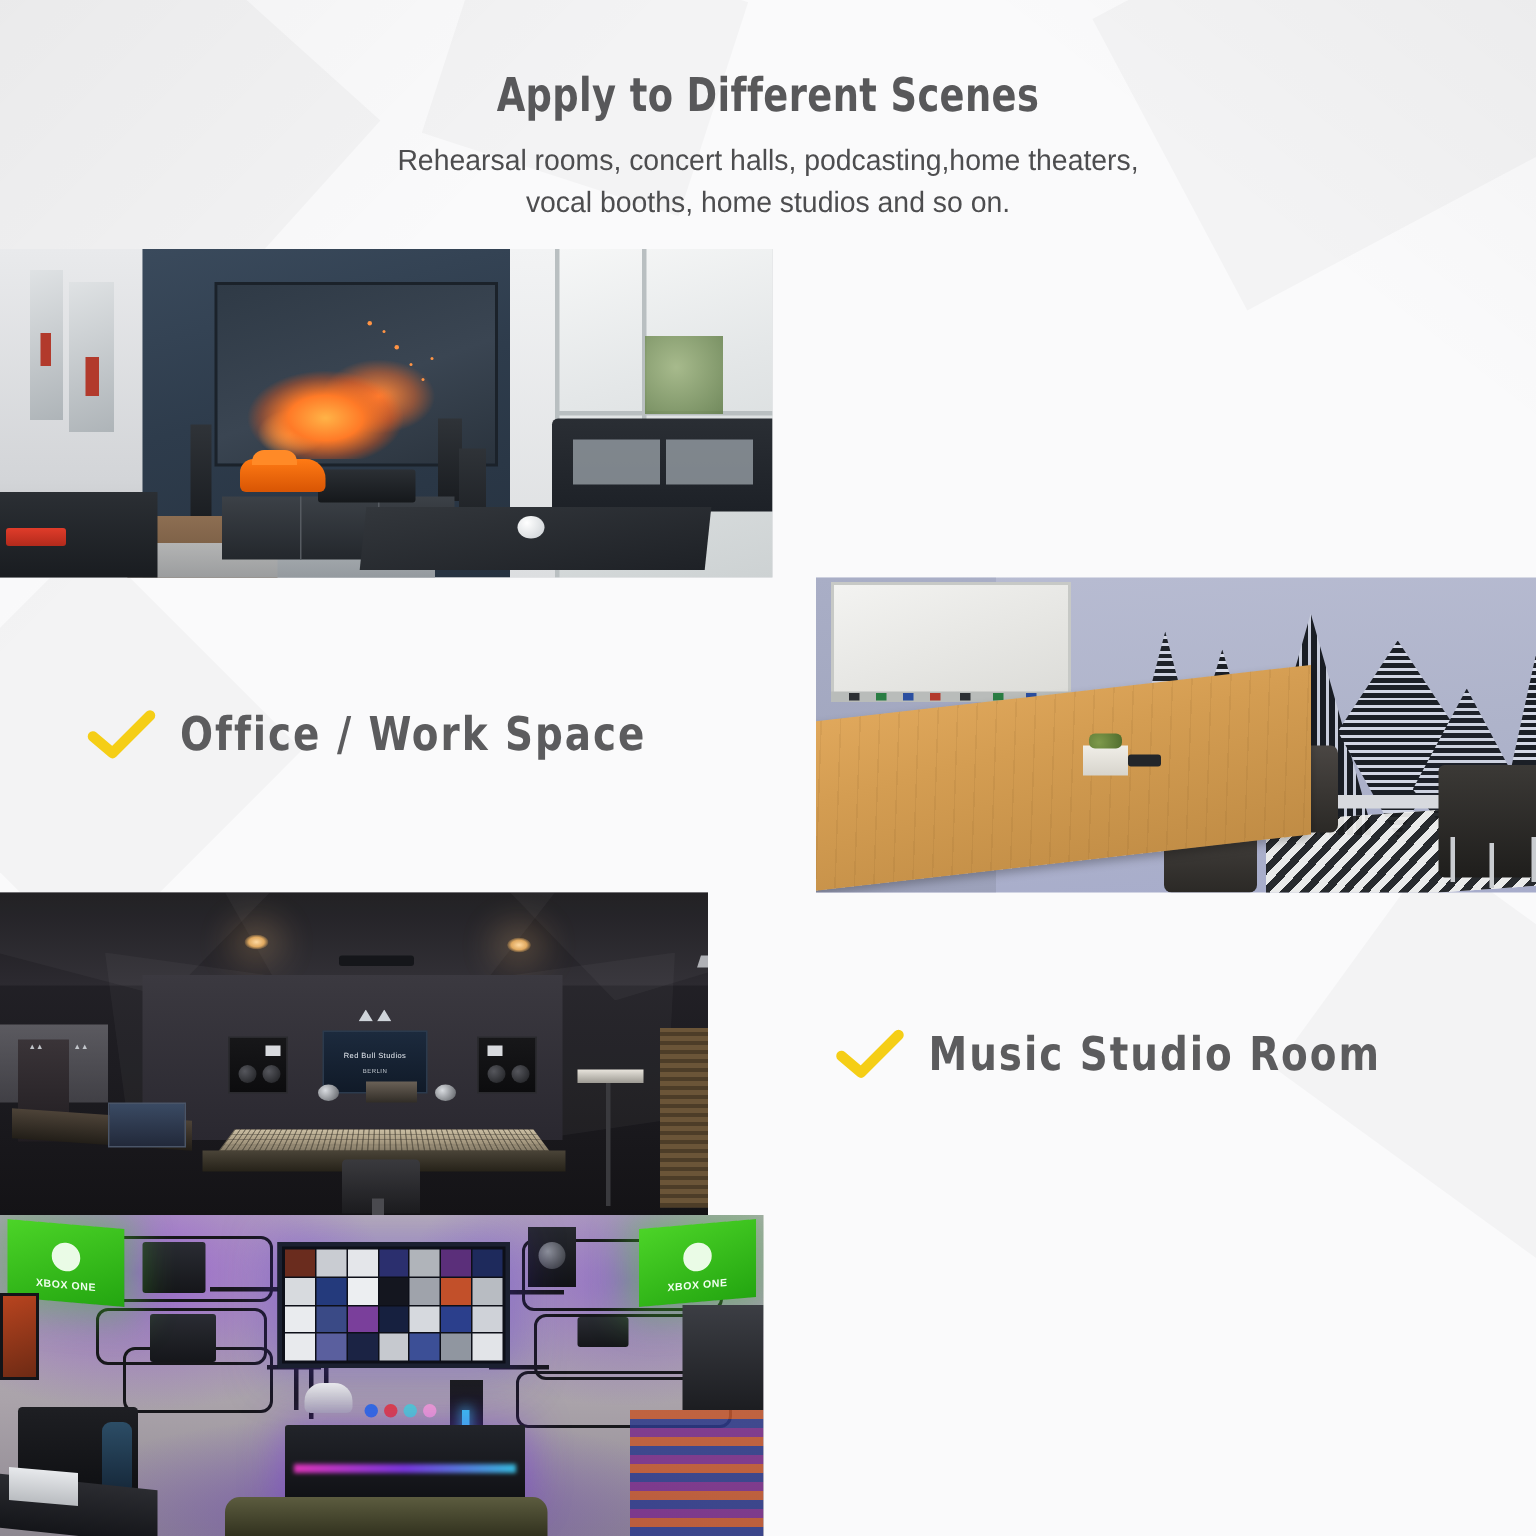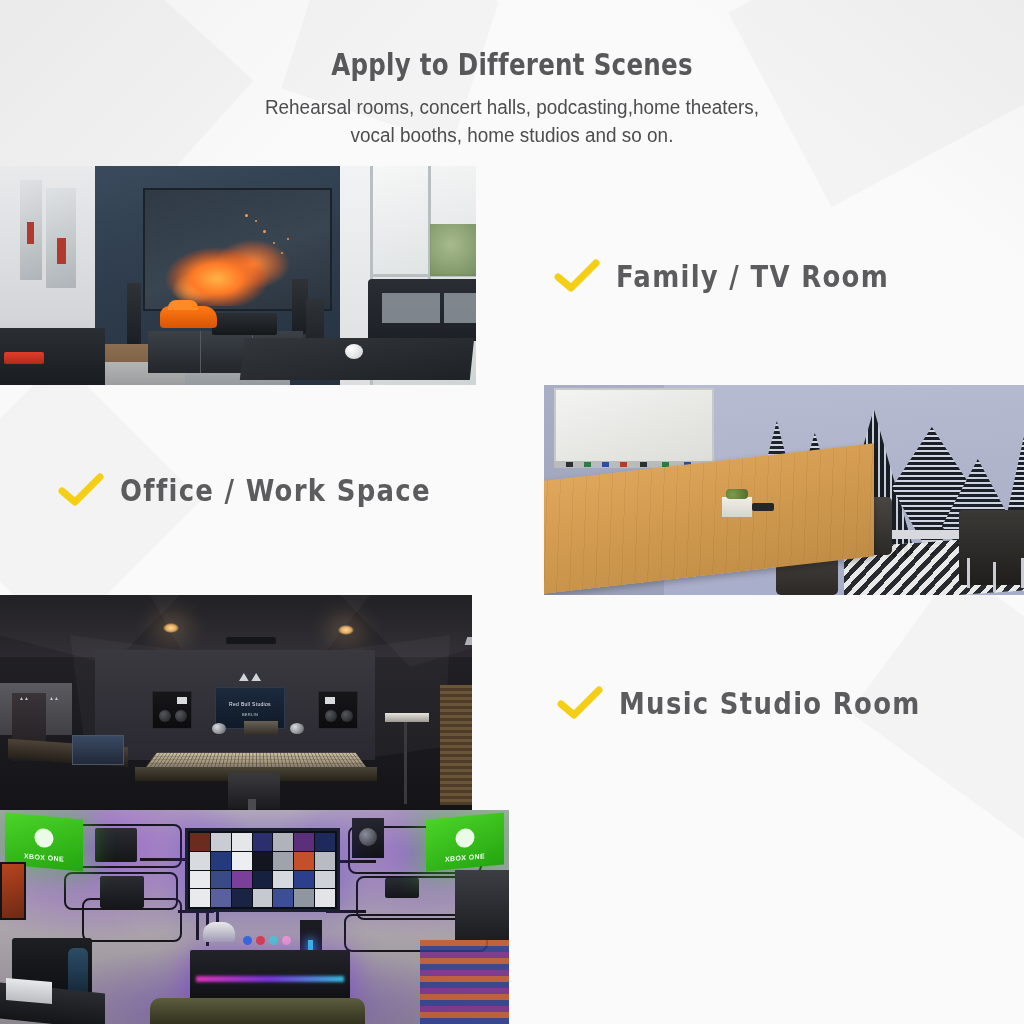--- a/index.html
+++ b/index.html
@@ -316,28 +316,20 @@
       <div class="tv-sofaR">
         <span class="cush" style="left:14px;width:58px;"></span>
         <span class="cush" style="left:76px;width:58px;"></span>
       </div>
       <div class="tv-sofaL"></div>
       <div class="tv-red"></div>
       <div class="tv-table"></div>
       <div class="tv-ball"></div>
     </div>
 
-    <div class="cell w509 label-cell right">
-      <span class="check">
-        <svg viewBox="0 0 46 36" width="46" height="36" aria-hidden="true">
-          <path d="M4 19 L17 30 L42 5" fill="none" stroke="#F5CE16" stroke-width="7" stroke-linecap="round" stroke-linejoin="round"></path>
-        </svg>
-      </span>
-      <span class="label-text">Family / TV Room</span>
-    </div>
   </div>
 
   <div class="row row3">
 
     <div class="cell w515 ph-st">
       <div class="st-ceil"></div>
       <div class="st-facet" style="left:0;top:0;width:180px;height:70px;clip-path:polygon(0 0,100% 0,62% 100%,0 58%);"></div>
       <div class="st-facet" style="left:150px;top:0;width:220px;height:62px;clip-path:polygon(0 0,100% 0,78% 100%,16% 100%);"></div>
       <div class="st-facet" style="left:340px;top:0;width:175px;height:72px;clip-path:polygon(0 0,100% 0,100% 56%,40% 100%);"></div>
       <div class="st-facet" style="left:70px;top:40px;width:150px;height:130px;clip-path:polygon(0 0,100% 16%,86% 100%,10% 86%);"></div>

